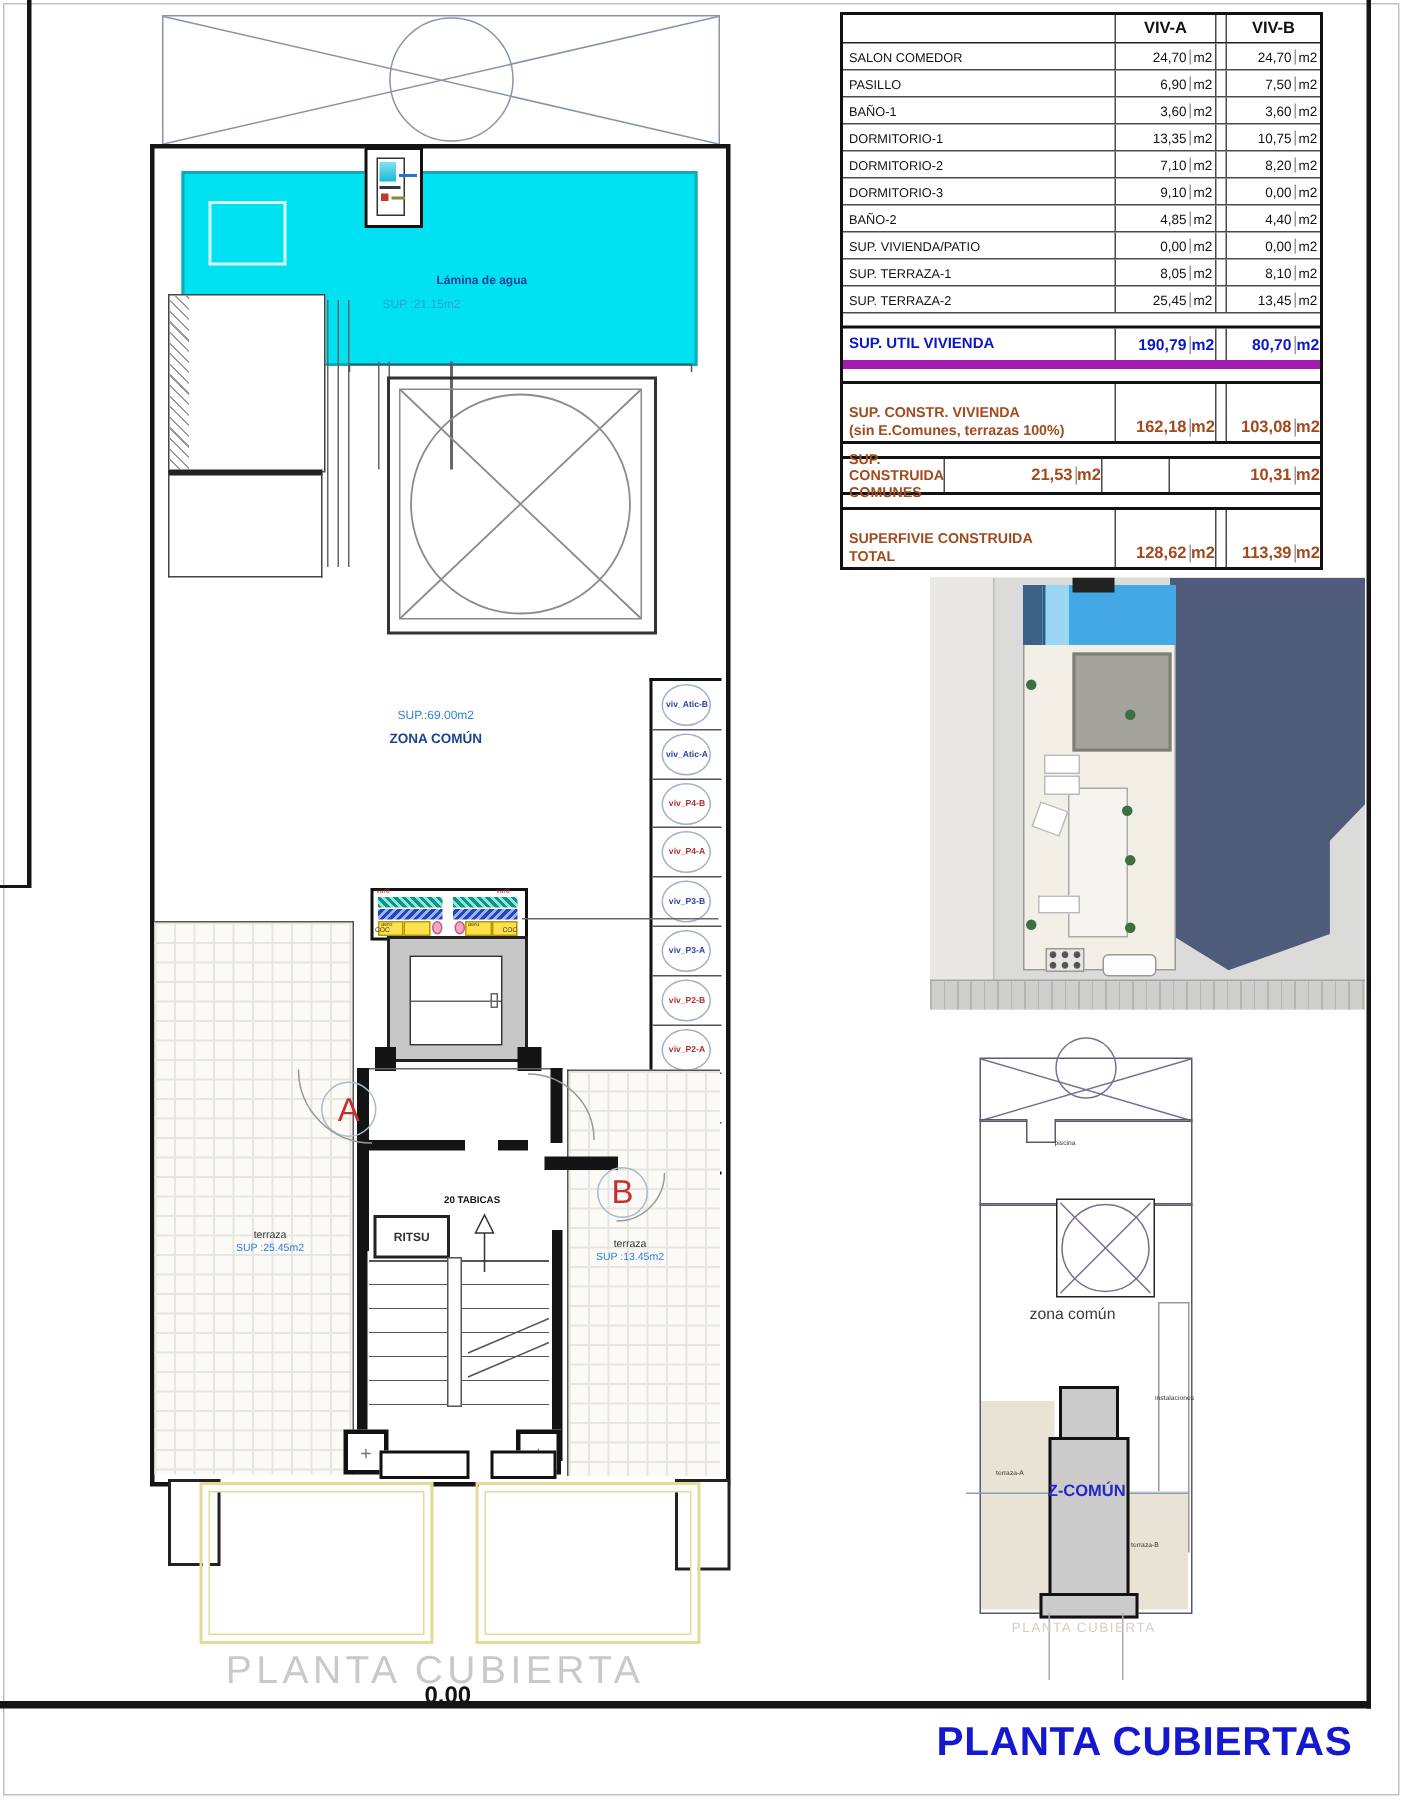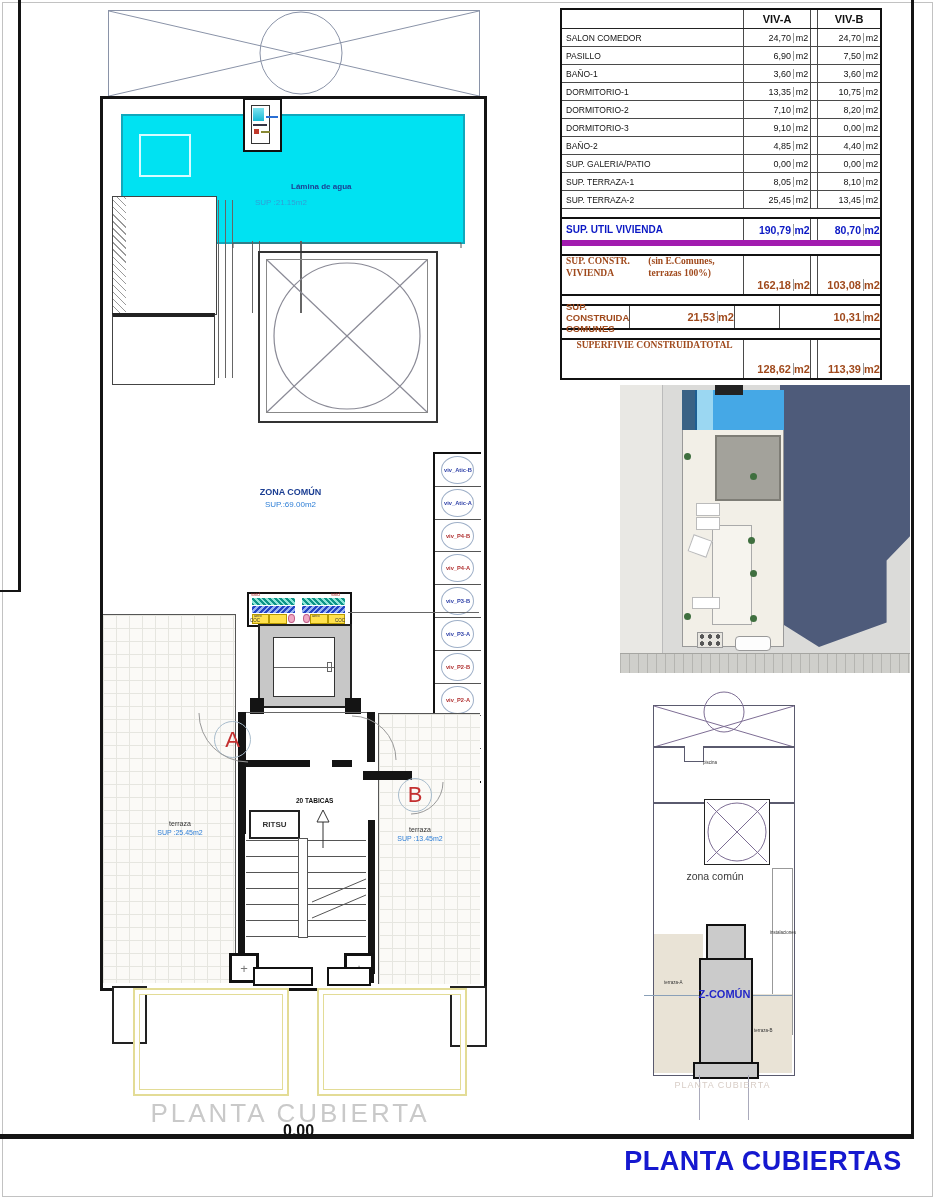--- a/index.html
+++ b/index.html
@@ -29,21 +29,21 @@
   .vcell{display:flex;align-items:center;font-size:9px;}
   .num{flex:1;text-align:right;padding-right:2px;}
   .unit{width:16px;text-align:center;border-left:1px solid #999;}
   .chead{height:18px;border-bottom:1.5px solid #222;font-weight:bold;text-align:center;}
   .chead .c-a,.chead .c-b{display:flex;align-items:center;justify-content:center;font-size:11px;}
   .tspacer{height:8px;}
   .util{height:21px;border-top:2px solid #111;border-bottom:6px solid #a21caf;font-weight:bold;}
   .util .c-label{color:#0b18c4;font-size:10px;}
   .util .vcell{font-size:10.5px;color:#0b18c4;}
   .sum2{height:38px;border-top:2px solid #111;border-bottom:2px solid #111;font-weight:bold;}
-  .sum2 .c-label{align-items:flex-start;justify-content:center;color:#a04a1d;font-size:9.5px;line-height:1.25;font-family:Liberation Serif, serif;}
+  .sum2 .c-label{flex-direction:column;align-items:flex-start;justify-content:flex-end;color:#a04a1d;font-size:9.5px;line-height:1.25;}
   .sum2 .vcell{align-items:flex-end;padding-bottom:3px;font-size:11px;color:#a04a1d;}
   .sum1{height:22px;border-top:2px solid #111;border-bottom:2px solid #111;font-weight:bold;gap:38px;}
   .sum1 .c-label{color:#a04a1d;font-size:9.5px;}
   .sum1 .vcell{font-size:11px;color:#a04a1d;}
 
   
   .riser-col{position:absolute;left:433px;top:452px;width:46px;height:327px;border:2px solid #111;border-right:none;display:flex;flex-direction:column;background:#fff;}
   .riser-cell{flex:1;border-bottom:1px solid #555;position:relative;}
   .riser-cell:last-child{border-bottom:none;}
   .riser-cell::before{content:"";position:absolute;left:6px;top:2px;width:31px;height:26px;border:1px solid #9fb0c8;border-radius:50%;}
@@ -108,21 +108,21 @@
 <div class="abs" style="left:258px;top:251px;width:176px;height:168px;border:2px solid #333;"></div>
 <div class="abs" style="left:266px;top:259px;width:160px;height:152px;border:1px solid #888;">
   <svg width="160" height="152">
     <circle cx="80" cy="76" r="73" fill="none" stroke="#8a8a96" stroke-width="1.2"></circle>
     <line x1="0" y1="0" x2="160" y2="152" stroke="#8a8a96" stroke-width="1.2"></line>
     <line x1="0" y1="152" x2="160" y2="0" stroke="#8a8a96" stroke-width="1.2"></line>
   </svg>
 </div>
 
 <div class="lbl" style="left:228px;top:487px;width:125px;text-align:center;font-size:9px;font-weight:bold;color:#1c3f93;">ZONA COMÚN</div>
-<div class="lbl" style="left:228px;top:500px;width:125px;text-align:center;font-size:8px;color:#2f7fd6;">SUP.:69.00m2</div>
+<div class="lbl" style="left:228px;top:472px;width:125px;text-align:center;font-size:8px;color:#2f7fd6;">SUP.:69.00m2</div>
 
 <div class="riser-col">
     <div class="riser-cell">
       <span class="riser-label blue">viv_Atic-B</span>
     </div>
     <div class="riser-cell">
       <span class="riser-label blue">viv_Atic-A</span>
     </div>
     <div class="riser-cell">
       <span class="riser-label red">viv_P4-B</span>
@@ -333,21 +333,21 @@
           <span class="num">4,85</span>
           <span class="unit">m2</span>
         </div>
         <div class="c-gap"></div>
         <div class="c-b vcell">
           <span class="num">4,40</span>
           <span class="unit">m2</span>
         </div>
       </div>
       <div class="trow">
-        <div class="c-label">SUP. GALERIA/PATIO</div>
+        <div class="c-label">SUP. VIVIENDA/PATIO</div>
         <div class="c-a vcell">
           <span class="num">0,00</span>
           <span class="unit">m2</span>
         </div>
         <div class="c-gap"></div>
         <div class="c-b vcell">
           <span class="num">0,00</span>
           <span class="unit">m2</span>
         </div>
       </div>

